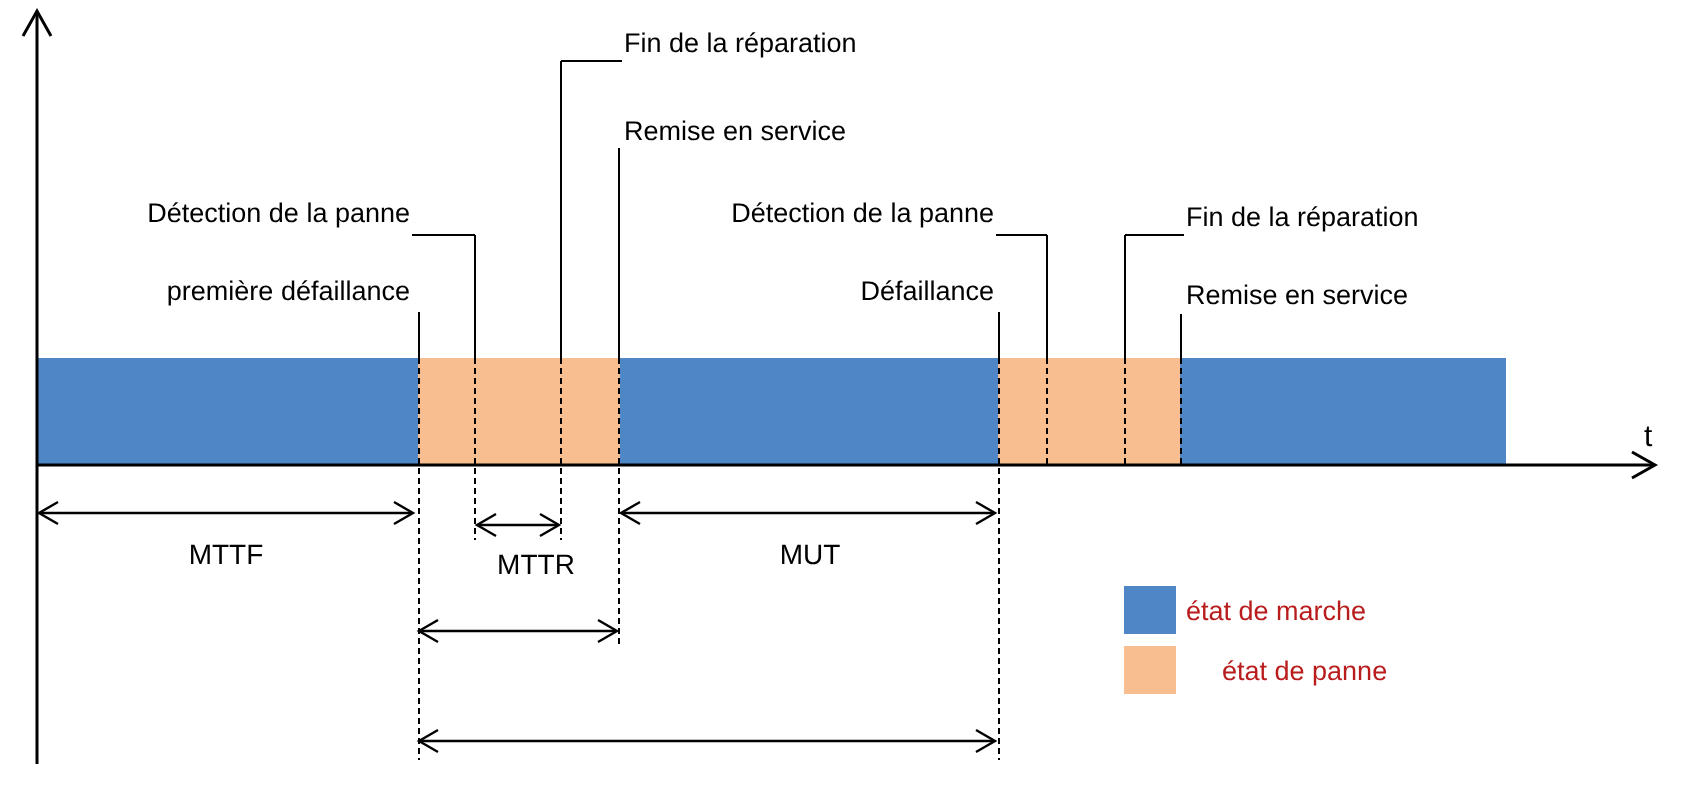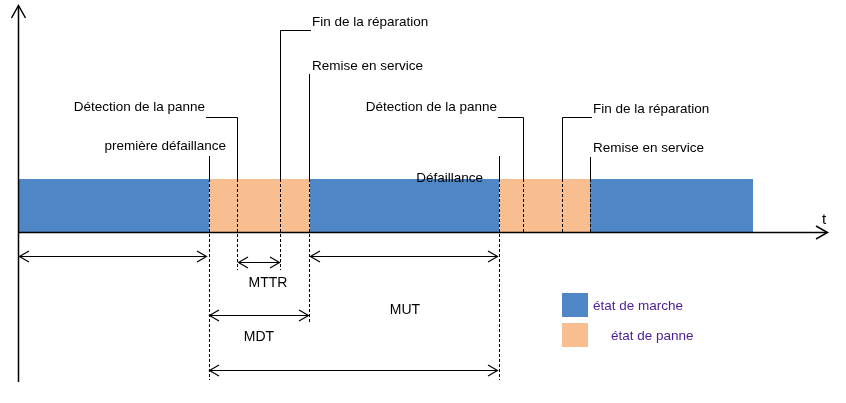--- a/index.html
+++ b/index.html
@@ -30,21 +30,21 @@
   }
   .t-lbl{
     position:absolute;
     font-size:15px;
     color:#000;
   }
   .legend-lbl{
     position:absolute;
     font-size:13.5px;
     line-height:15px;
-    color:#4c1d95;
+    color:#b91c1c;
     white-space:nowrap;
   }
 </style>
 </head>
 <body>
 
 <div class="stage">
 
   <svg width="846" height="403" viewBox="0 0 846 403">
 
@@ -115,29 +115,29 @@
 
     <g>
       <rect x="562" y="293" width="26" height="24" fill="#4F86C6"></rect>
       <rect x="562" y="323" width="26" height="24" fill="#F9BE8F"></rect>
     </g>
   </svg>
 
   <div class="lbl" style="left:312px;top:14px;">Fin de la réparation</div>
   <div class="lbl" style="left:312px;top:58px;">Remise en service</div>
   <div class="lbl r" style="right:641px;top:99px;">Détection de la panne</div>
-  <div class="lbl r" style="right:620px;top:138px;text-align:center;">première défaillance</div>
+  <div class="lbl r" style="right:641px;top:138px;text-align:center;">première défaillance</div>
 
   <div class="lbl r" style="right:349px;top:99px;">Détection de la panne</div>
-  <div class="lbl r" style="right:363px;top:138px;margin-top:32px;">Défaillance</div>
+  <div class="lbl r" style="right:349px;top:138px;">Défaillance</div>
   <div class="lbl" style="left:593px;top:101px;">Fin de la réparation</div>
   <div class="lbl" style="left:593px;top:140px;">Remise en service</div>
 
   <div class="t-lbl" style="left:822px;top:210px;">t</div>
 
+  <div class="measure" style="left:58px;top:270px;">MTTF</div>
   <div class="measure" style="left:213px;top:275px;">MTTR</div>
-  <div class="measure" style="left:350px;top:270px;margin-top:32px;">MUT</div>
-  <div class="measure" style="left:204px;top:329px;">MDT</div>
+  <div class="measure" style="left:350px;top:270px;">MUT</div>
 
   <div class="legend-lbl" style="left:593px;top:298px;">état de marche</div>
   <div class="legend-lbl" style="left:611px;top:328px;">état de panne</div>
 
 </div>
 
 </body></html>

